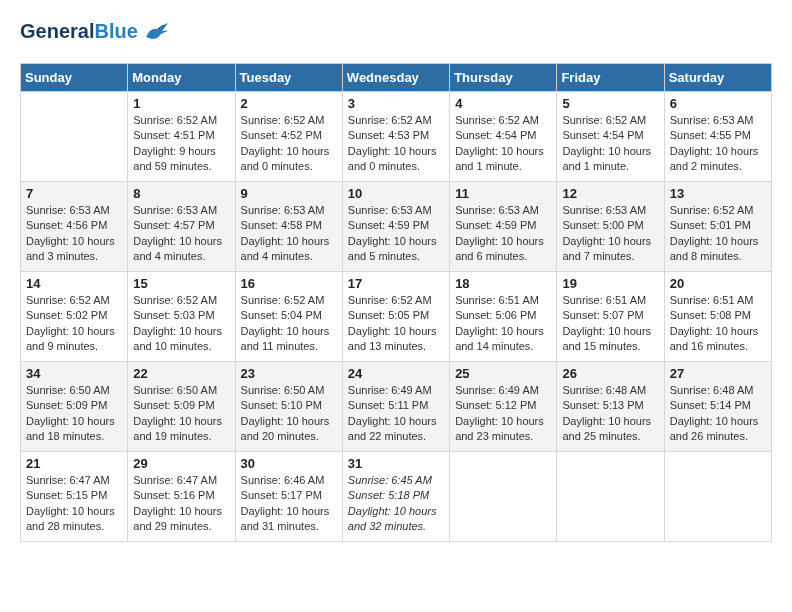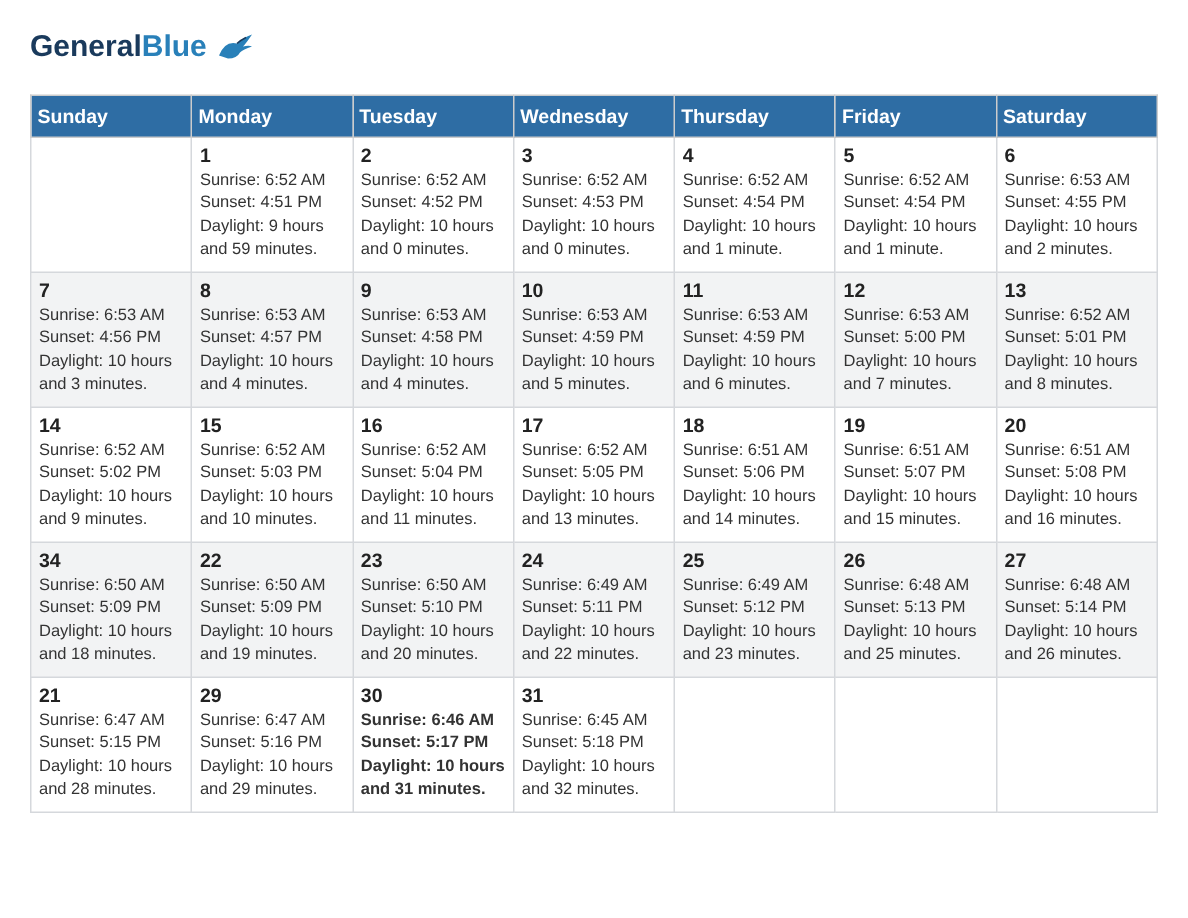--- a/index.html
+++ b/index.html
@@ -321,28 +321,28 @@
         </td>
         <td>
           <span class="day-num">29</span>
           <div class="day-info" style="white-space: pre-line;">Sunrise: 6:47 AM
 Sunset: 5:16 PM
 Daylight: 10 hours
 and 29 minutes.</div>
         </td>
         <td>
           <span class="day-num">30</span>
-          <div class="day-info" style="white-space: pre-line; font-weight: bold;">Sunrise: 6:46 AM
+          <div class="day-info" style="white-space: pre-line;">Sunrise: 6:46 AM
 Sunset: 5:17 PM
 Daylight: 10 hours
 and 31 minutes.</div>
         </td>
         <td>
           <span class="day-num">31</span>
-          <div class="day-info" style="white-space: pre-line;">Sunrise: 6:45 AM
+          <div class="day-info" style="white-space: pre-line; font-style: italic;">Sunrise: 6:45 AM
 Sunset: 5:18 PM
 Daylight: 10 hours
 and 32 minutes.</div>
         </td>
         <td class="empty-cell"></td>
         <td class="empty-cell"></td>
         <td class="empty-cell"></td>
       </tr>
     </tbody>
 </table>

